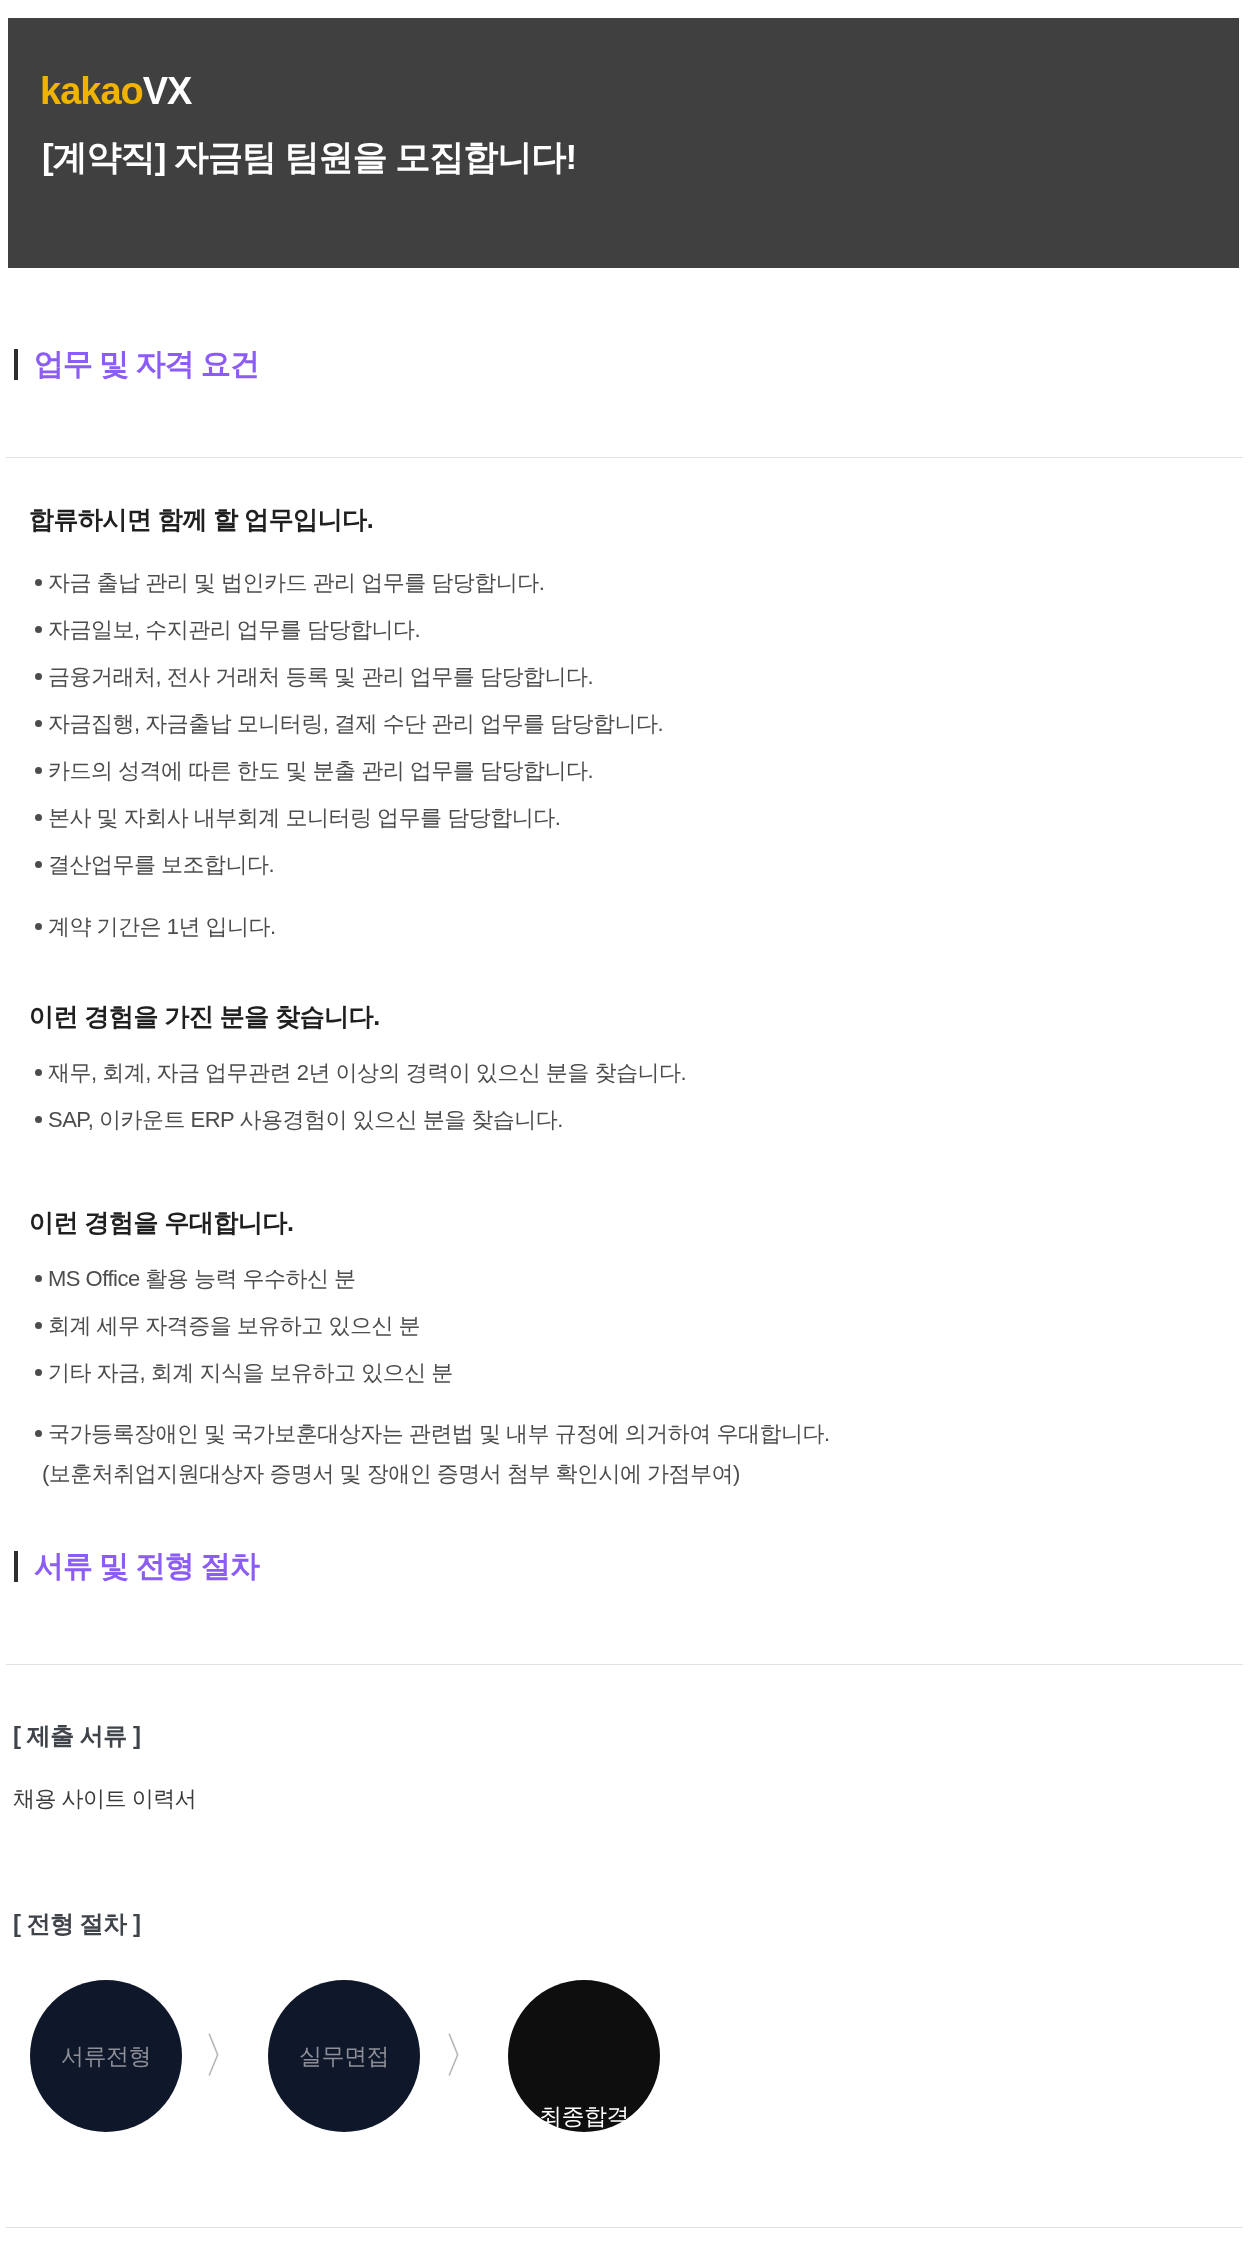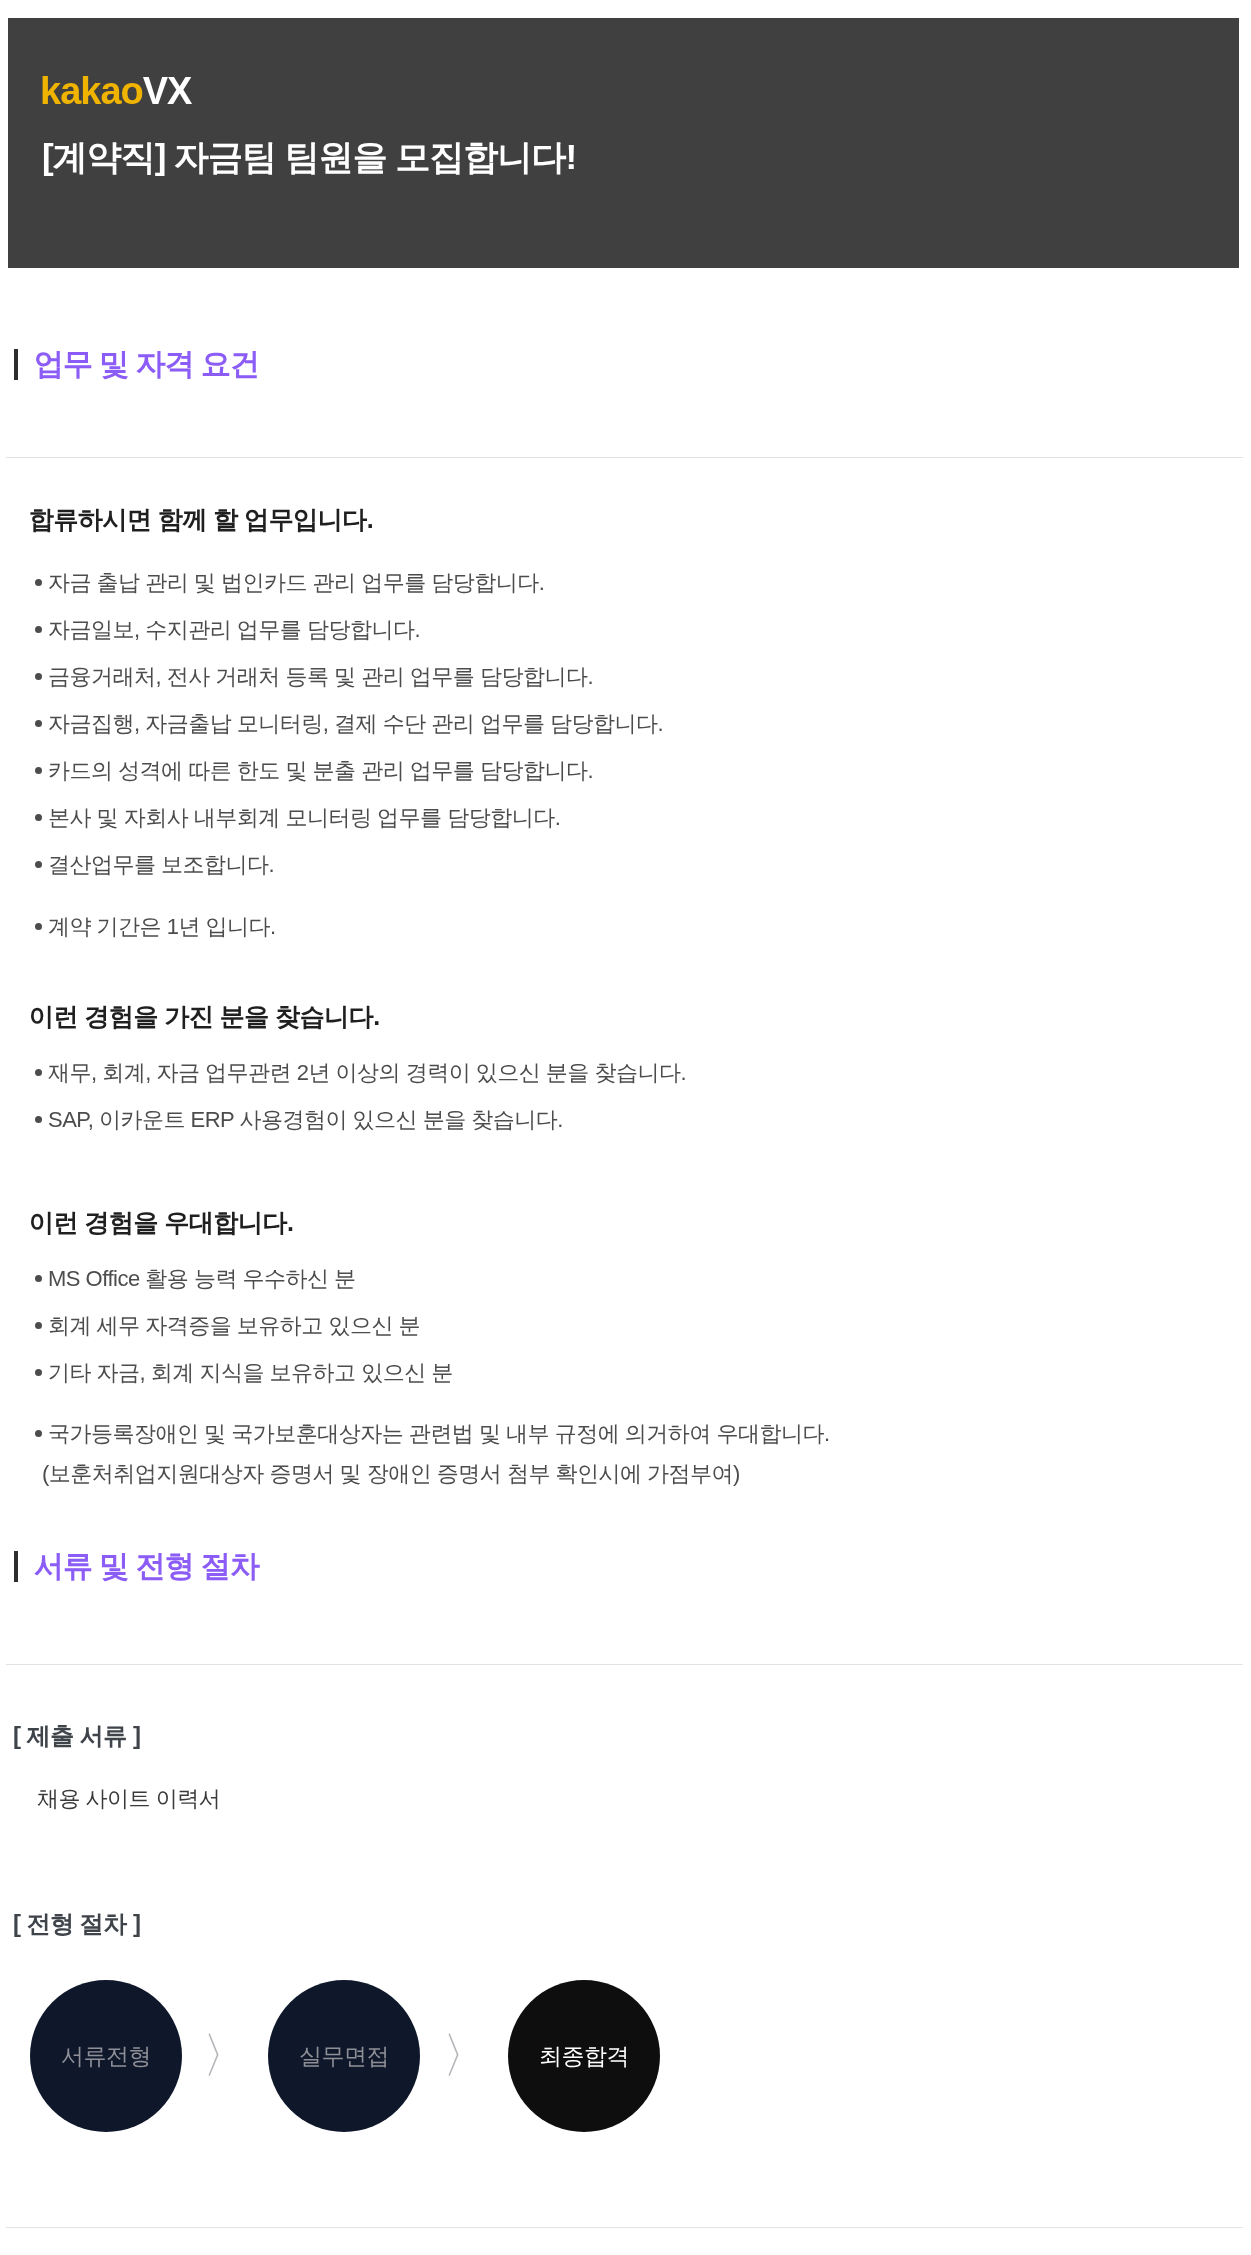--- a/index.html
+++ b/index.html
@@ -63,30 +63,30 @@
   
   .bracket-label {
     position:absolute; left:13px; font-size:24px; font-weight:700;
     color:#3f434a; letter-spacing:-0.5px;
   }
   .bl1 { top:1720px; }
   .bl2 { top:1908px; }
   .plain-value {
     position:absolute; left:13px; font-size:22px; color:#3a3a3a; letter-spacing:-0.5px;
   }
-  .pv1 { top:1784px;margin-left:24px; }
+  .pv1 { top:1784px; }
 
   
   .step-circle {
     position:absolute; top:1980px; width:152px; height:152px; border-radius:50%;
     display:flex; align-items:center; justify-content:center;
     font-size:23px; letter-spacing:-0.5px;
   }
   .step-light { background:#0f172a; color:#8f8f97; }
-  .step-dark  { background:#0e0e0e; color:#ffffff; }
+  .step-dark  { background:#0e0e0e; color:#ffffff;align-items:flex-end; }
   .c1 { left:30px; }
   .c2 { left:268px; }
   .c3 { left:508px; }
   .chev {
     position:absolute; top:2032px; width:40px; text-align:center;
     font-size:42px; font-weight:200; color:#b5b5ba; line-height:48px;
     transform:scaleY(1.15);
   }
   .ch1 { left:203px; }
   .ch2 { left:443px; }

